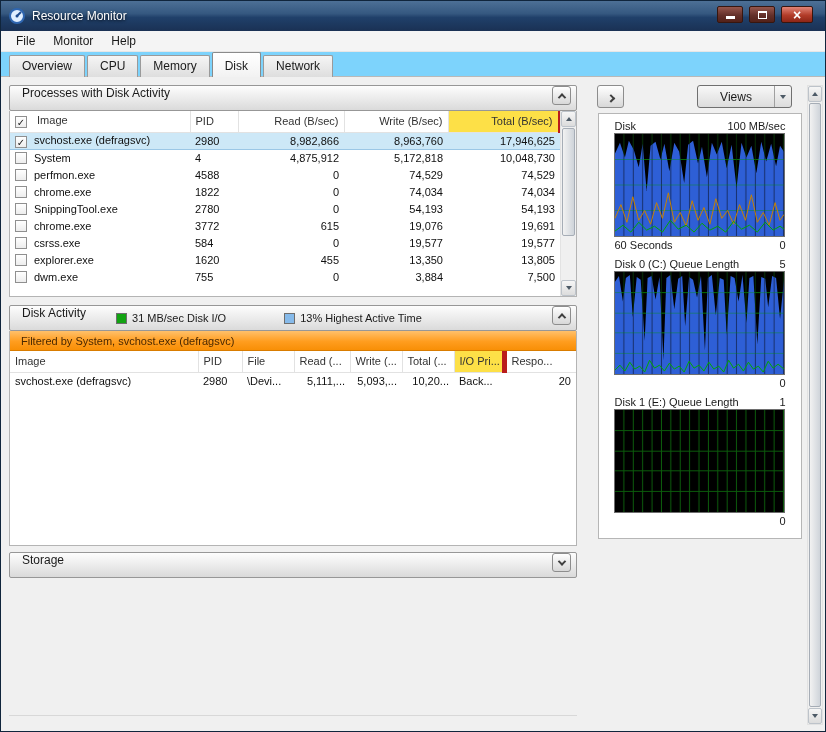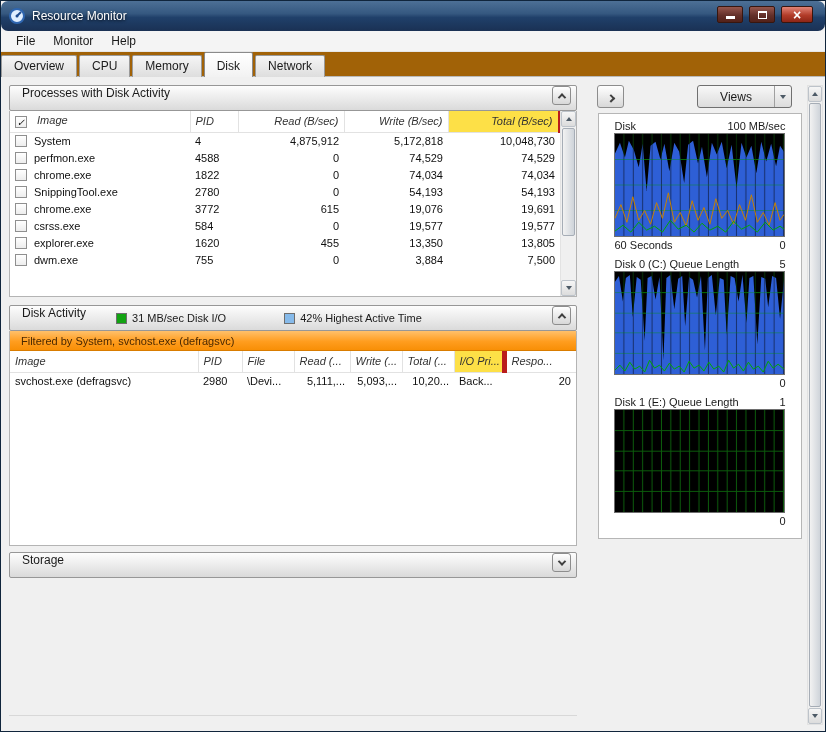--- a/index.html
+++ b/index.html
@@ -5,39 +5,39 @@
   * { box-sizing: border-box; margin: 0; padding: 0; }
   html,body { width: 826px; height: 732px; }
   body { font-family: "Liberation Sans", sans-serif; background: #f0f0f0; }
 
   .window { position: relative; width: 826px; height: 732px; background: #f0f0f0;
             border: 1px solid #10253c; overflow: hidden; }
 
   
   .titlebar { position: absolute; left: 0; top: 0; right: 0; height: 30px;
     background: linear-gradient(#4d7096 0%, #355880 42%, #20406a 55%, #1a3154 100%);
-    display: flex; align-items: center; padding: 0 8px; border-radius: 7px; }
+    display: flex; align-items: center; padding: 0 8px; }
   .title-icon { width: 16px; height: 16px; margin-right: 7px; }
   .title-text { color: #fff; font-size: 12px; text-shadow: 0 1px 3px rgba(0,0,0,.85); }
   .win-controls { position: absolute; right: 12px; top: 5px; display: flex; gap: 6px; }
   .win-btn { height: 17px; border: 1px solid #37160f; border-radius: 2px;
     display: flex; align-items: center; justify-content: center; color: #fff; }
   .btn-minmax { width: 26px; background: linear-gradient(#95564c, #64302a 55%, #522119); }
   .btn-close { width: 32px; background: linear-gradient(#e28577, #b23c29 55%, #8d2516); }
   .glyph-min { width: 9px; height: 3px; background: #fff; margin-top: 6px; }
   .glyph-max { width: 9px; height: 8px; border: 1px solid #fff; border-top-width: 2px; }
   .glyph-close { font-size: 14px; font-weight: bold; line-height: 14px; }
 
   
   .menubar { position: absolute; top: 30px; left: 0; right: 0; height: 21px; background: #f4f4f4;
     border-bottom: 1px solid #e6e6e6; display: flex; align-items: center; padding-left: 6px;
     font-size: 12px; color: #1a1a1a; }
   .menu-item { padding: 2px 9px; }
-  .tabstrip { position: absolute; top: 51px; left: 0; right: 0; height: 25px; background: #a16207;
-    border-bottom: 1px solid #b9b9b9; display: flex; align-items: flex-end; }
+  .tabstrip { position: absolute; top: 51px; left: 0; right: 0; height: 25px; background: #7dd3fc;
+    border-bottom: 1px solid #b9b9b9; display: flex; align-items: flex-end; padding-left: 8px; }
   .tab { font-size: 12px; color: #1a1a1a; padding: 3px 12px 4px; margin-right: 2px;
     background: linear-gradient(#f5f5f5, #dedede); border: 1px solid #9a9a9a; border-bottom: none;
     border-radius: 2px 2px 0 0; position: relative; top: 1px; }
   .tab.active { background: linear-gradient(#ffffff, #f2f2f2); padding-top: 6px; z-index: 2;
     border-color: #8a8a8a; }
 
   
   .pane { position: absolute; left: 8px; width: 568px; }
   .pane-header { height: 26px; background: linear-gradient(#fdfdfd, #eaeaea 55%, #dadada);
     border: 1px solid #979797; border-radius: 2px; display: flex; 
@@ -49,21 +49,21 @@
     display: flex; align-items: center; justify-content: center; }
   .chev { width: 6px; height: 6px; border-right: 2px solid #404040; border-bottom: 2px solid #404040; }
   .chev.up   { transform: rotate(-135deg) translate(-1px,-1px); }
   .chev.down { transform: rotate(45deg) translate(-1px,-1px); }
   .chev.right{ transform: rotate(-45deg) translate(-1px,1px); }
 
   
   table { border-collapse: collapse; table-layout: fixed; font-size: 11px; }
   thead th { height: 21px; font-weight: normal; text-align: left; color: #333;
     border-right: 1px solid #e2e2e2; border-bottom: 1px solid #e2e2e2; padding: 0 5px;
-    background: #fff; overflow: hidden; white-space: nowrap; font-style: italic; }
+    background: #fff; overflow: hidden; white-space: nowrap; }
   thead th.sorted { background: #fde047; border-left: 1px solid #c6dcee; border-right: 5px solid #b91c1c; }
   tbody td { height: 17px; padding: 0 5px; color: #101010; white-space: nowrap; overflow: hidden; }
   td.num, th.num { text-align: right; }
   tr.selected td { background: #cde8f7; border-top: 1px solid #9bc7e6; border-bottom: 1px solid #9bc7e6; }
   .cb { display: inline-block; width: 12px; height: 12px; border: 1px solid #8f8f8f;
     background: linear-gradient(#ffffff, #ededed); vertical-align: -2px; margin-right: 7px;
     text-align: center; line-height: 11px; font-size: 10px; color: #1b1b1b; }
 
   
   .vscroll { position: absolute; top: 0; bottom: 0; right: 0; width: 16px; background: #f0f0f0;
@@ -176,20 +176,27 @@
               <span class="cb checked" id="select-all-cb">✓</span>
               <span>Image</span>
             </th>
             <th>PID</th>
             <th class="num">Read (B/sec)</th>
             <th class="num">Write (B/sec)</th>
             <th class="num sorted">Total (B/sec)</th>
           </tr>
         </thead>
         <tbody>
+            <tr class="selected">
+              <td><span class="cb checked">✓</span><span>svchost.exe (defragsvc)</span></td>
+              <td>2980</td>
+              <td class="num">8,982,866</td>
+              <td class="num">8,963,760</td>
+              <td class="num">17,946,625</td>
+            </tr>
             <tr>
               <td><span class="cb"></span><span>System</span></td>
               <td>4</td>
               <td class="num">4,875,912</td>
               <td class="num">5,172,818</td>
               <td class="num">10,048,730</td>
             </tr>
             <tr>
               <td><span class="cb"></span><span>perfmon.exe</span></td>
               <td>4588</td>
@@ -255,21 +262,21 @@
 
   <div class="pane" id="disk-pane">
     <div class="pane-header">
       <span>Disk Activity</span>
       <span class="legend" style="margin-left:30px">
         <span class="legend-swatch" style="background: rgb(18, 163, 18);"></span>
         <span>31 MB/sec Disk I/O</span>
       </span>
       <span class="legend" style="margin-left:58px">
         <span class="legend-swatch" style="background: rgb(134, 186, 234);"></span>
-        <span>42% Highest Active Time</span>
+        <span>13% Highest Active Time</span>
       </span>
       <div class="expander-btn">
         <span class="chev up"></span>
       </div>
     </div>
     <div class="pane-body">
       <div class="filter-bar">
         <span>Filtered by System, svchost.exe (defragsvc)</span>
       </div>
       <table style="width:566px">

